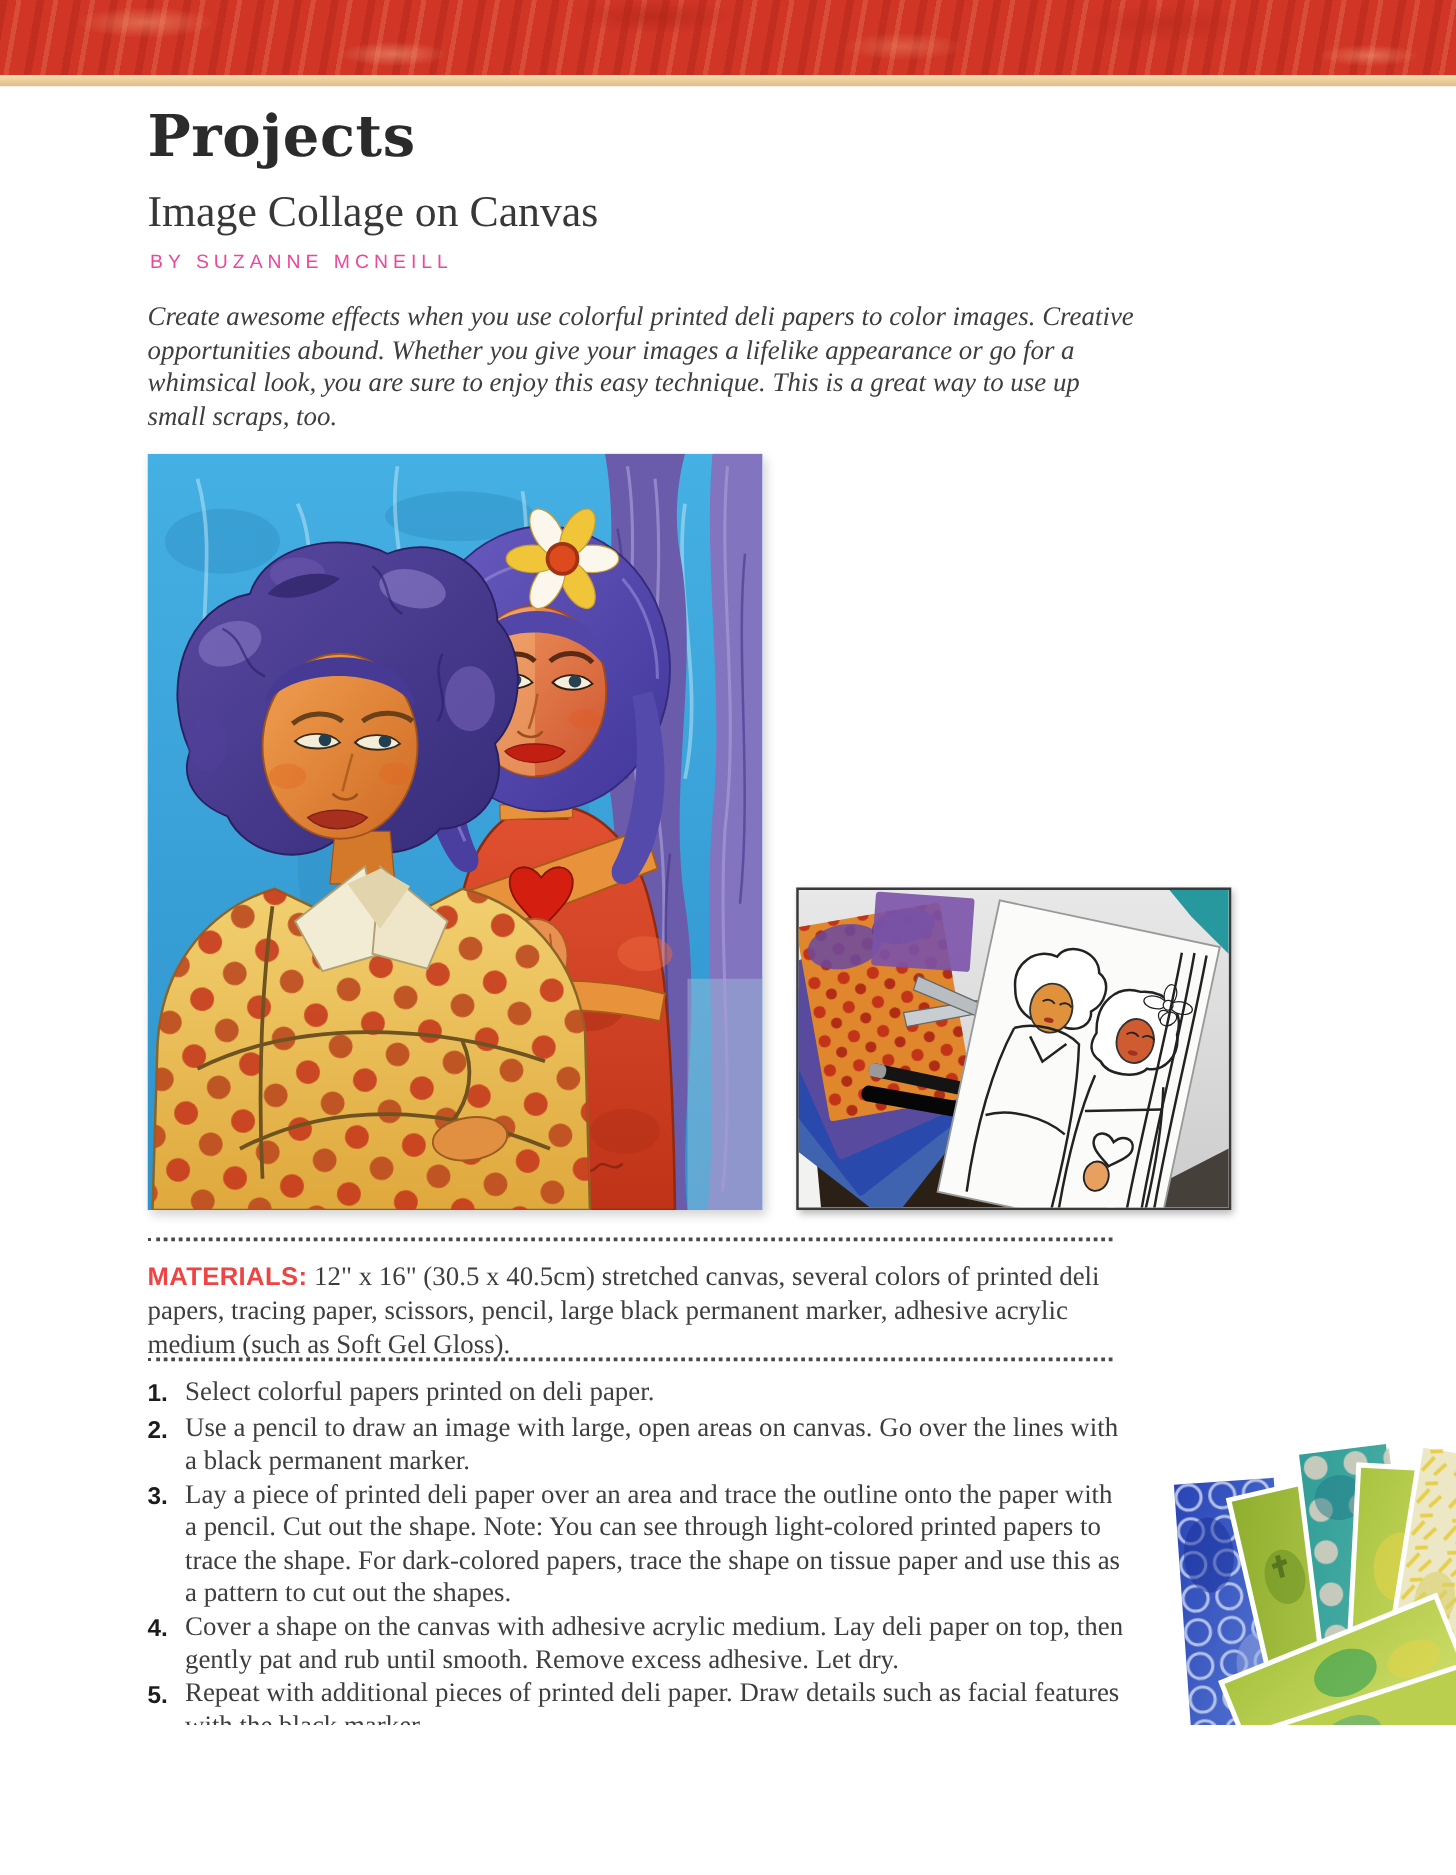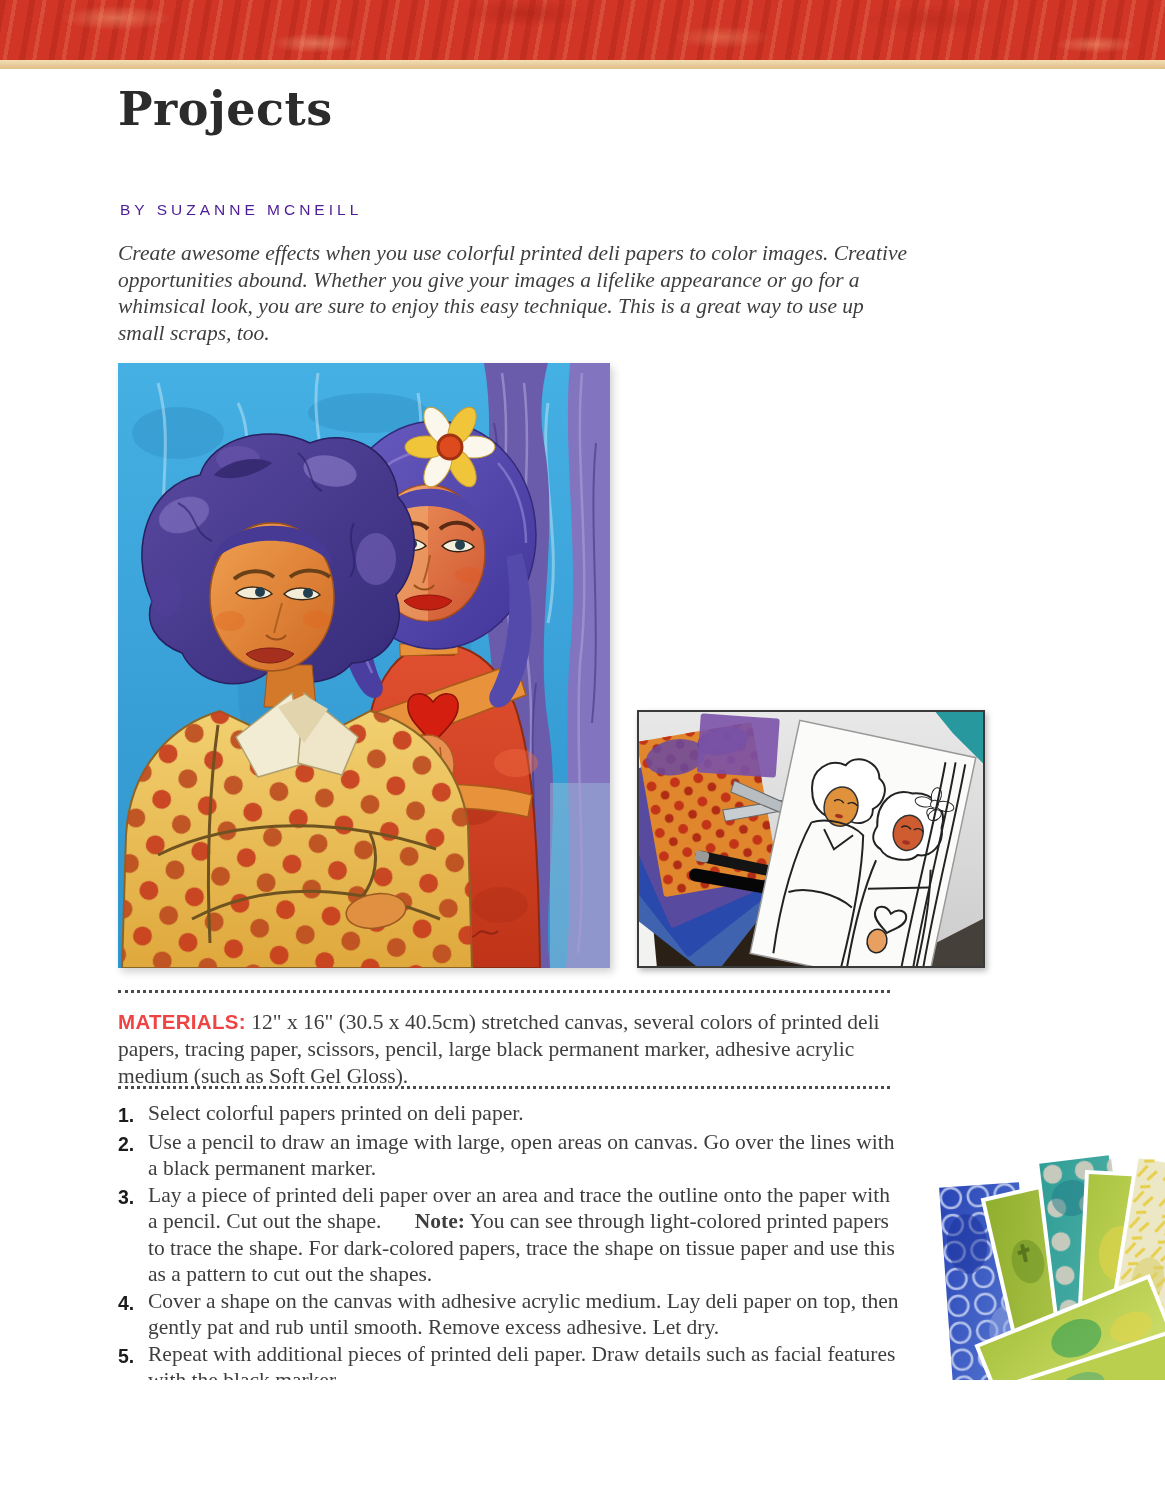--- a/index.html
+++ b/index.html
@@ -20,21 +20,21 @@
         rgba(246,164,124,.22) 13px 17px, transparent 17px 29px);}
   .banner-strip{top:60px;left:0;width:1165px;height:9px;
     background:linear-gradient(to bottom,#f2dfb4,#e0bd86);}
 
   
   .title{top:82px;left:118px;margin:0;font-family:"DejaVu Serif",serif;font-weight:700;
          font-size:46px;letter-spacing:.5px;color:#2b2b2b;}
   .subtitle{top:150px;left:118px;margin:0;font-family:"Liberation Serif",serif;font-weight:400;
          font-size:35px;color:#383838;}
   .byline{top:201px;left:120px;font-family:"Liberation Sans",sans-serif;font-size:15.5px;
-         letter-spacing:4px;color:#4c1d95;}
+         letter-spacing:4px;color:#ec4899;}
   .intro{top:240px;left:118px;width:792px;margin:0;font-size:21.5px;line-height:26.5px;color:#3e3e3e;font-style:italic;}
 
   
   .painting{top:363px;left:118px;width:492px;height:605px;box-shadow:3px 4px 8px rgba(0,0,0,.18);}
   .photo{top:710px;left:637px;width:348px;height:258px;border:2px solid #3a3a3a;box-sizing:border-box;
          box-shadow:2px 3px 6px rgba(0,0,0,.28);background:#dcdcdc;}
   .photo svg,.painting svg,.gelli svg{display:block;}
   .gelli{top:1150px;left:925px;width:245px;height:285px;}
 
   
@@ -44,36 +44,37 @@
   
   .materials{top:1008px;left:118px;width:778px;margin:0;font-size:21.5px;line-height:27px;color:#3e3e3e;}
   .mlabel{font-family:"Liberation Sans",sans-serif;font-weight:700;font-size:20.5px;color:#ef4444;
           letter-spacing:.3px;}
   .steps{top:1100px;left:118px;width:784px;margin:0;padding:0;list-style:none;
          font-size:21.5px;line-height:26.5px;color:#3e3e3e;}
   .step{display:flex;align-items:flex-start;}
   .step .num{flex:0 0 30px;font-family:"Liberation Sans",sans-serif;font-weight:700;
              font-size:19.5px;color:#1c1c1c;padding-top:2px;}
   .step .txt{flex:1;}
-  .note{font-weight:700;margin-left:28px;}
+  .note{font-weight:400;}
 
   
   .footer-num{top:1421px;left:45px;font-family:"Liberation Sans",sans-serif;font-size:30px;color:#6d28d9;}
   .footer-title{top:1419px;left:108px;font-family:"DejaVu Serif",serif;font-weight:700;
                 font-size:23px;color:#1f1f1f;}
 </style>
 </head>
 <body>
 
 <div id="page">
 
   <div class="abs banner"></div>
   <div class="abs banner-strip"></div>
 
   <h1 class="abs title">Projects</h1>
+  <h2 class="abs subtitle">Image Collage on Canvas</h2>
   <div class="abs byline">BY SUZANNE MCNEILL</div>
   <p class="abs intro">Create awesome effects when you use colorful printed deli papers to color images. Creative opportunities abound. Whether you give your images a lifelike appearance or go for a whimsical look, you are sure to enjoy this easy technique. This is a great way to use up small scraps, too.</p>
 
   <div class="abs painting">
     <svg width="492" height="605" viewBox="0 0 492 605">
       <defs>
         <linearGradient id="bgG" x1="0" y1="0" x2="0" y2="1">
           <stop offset="0" stop-color="#45b0e4"></stop>
             <stop offset="1" stop-color="#2f93cc"></stop>
         </linearGradient>

